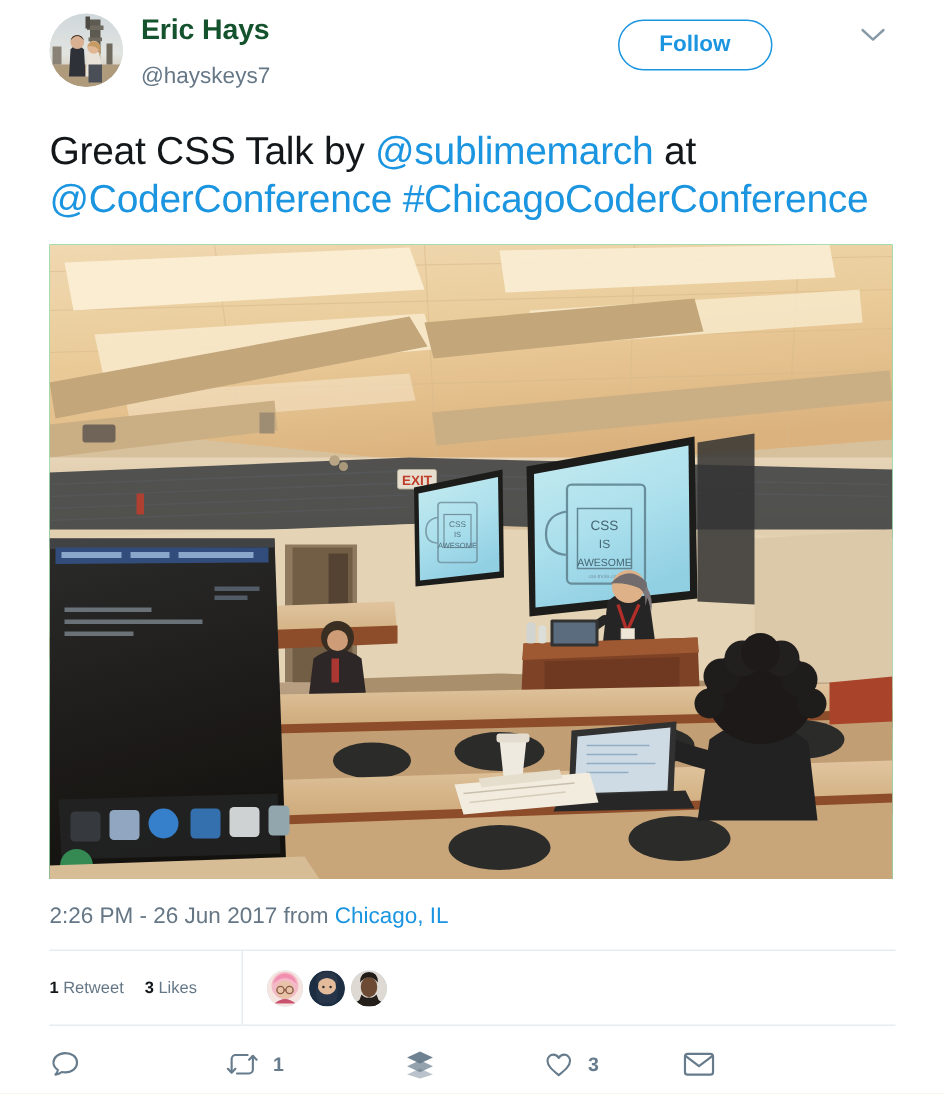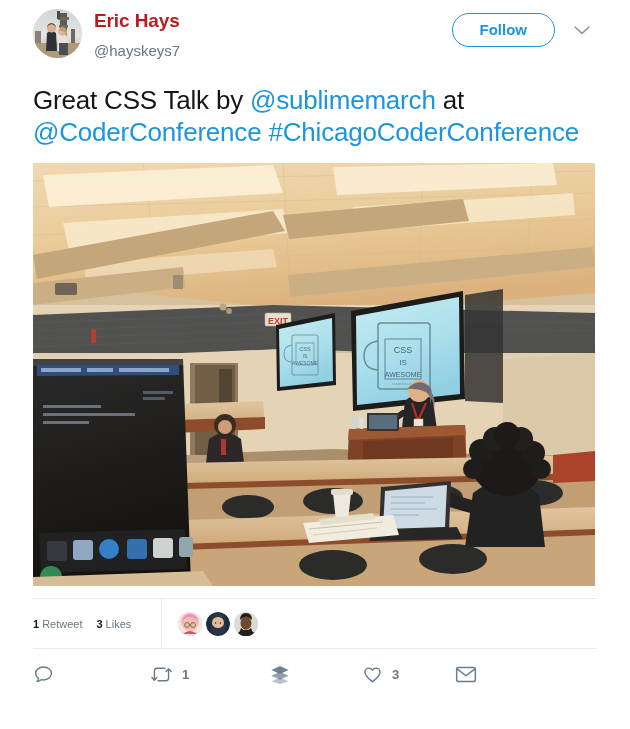--- a/index.html
+++ b/index.html
@@ -47,35 +47,36 @@
   .identity {
     margin-left: 12px;
     flex: 1 1 auto;
     min-width: 0;
     padding-top: 1px;
   }
   .display-name {
     font-size: 19px;
     font-weight: bold;
     line-height: 22px;
-    color: #b91c1c;
+    color: #14532d;
     letter-spacing: -0.1px;
   }
   .handle {
     font-size: 15px;
     line-height: 20px;
     color: #657786;
     margin-top: 9px;
   }
 
   .header-actions {
     display: flex;
-    align-items: center;
+    align-items: flex-start;
     flex: 0 0 auto;
     padding-top: 4px;
+    gap: 40px;
   }
   .follow-btn {
     border: 1px solid #1b95e0;
     color: #1b95e0;
     background: #fff;
     border-radius: 100px;
     font-size: 15px;
     font-weight: bold;
     font-family: "Liberation Sans", sans-serif;
     padding: 8px 27px;
@@ -526,20 +527,21 @@
         <rect x="146" y="374" width="14" height="20" rx="3" fill="#8fa8b5"></rect>
         <circle cx="18" cy="414" r="11" fill="#2e8b57"></circle>
 
         <path d="M0 414 L170 408 L180 423 L0 423 Z" fill="#d8c09c"></path>
       </g>
 
       <rect x="0" y="0" width="562" height="423" fill="#c8922f" opacity="0.05"></rect>
     </svg>
   </div>
 
+  <div class="meta"><span>2:26 PM</span><span> - </span><span>26 Jun 2017</span><span> from </span><a href="#">Chicago, IL</a></div>
 
   <div class="stats">
     <div class="stat-group">
       <div class="stat-item"><b>1</b><span>Retweet</span></div>
       <div class="stat-item"><b>3</b><span>Likes</span></div>
     </div>
 
     <div class="facepile">
       <div class="face">
         <svg viewBox="0 0 24 24" aria-hidden="true">

